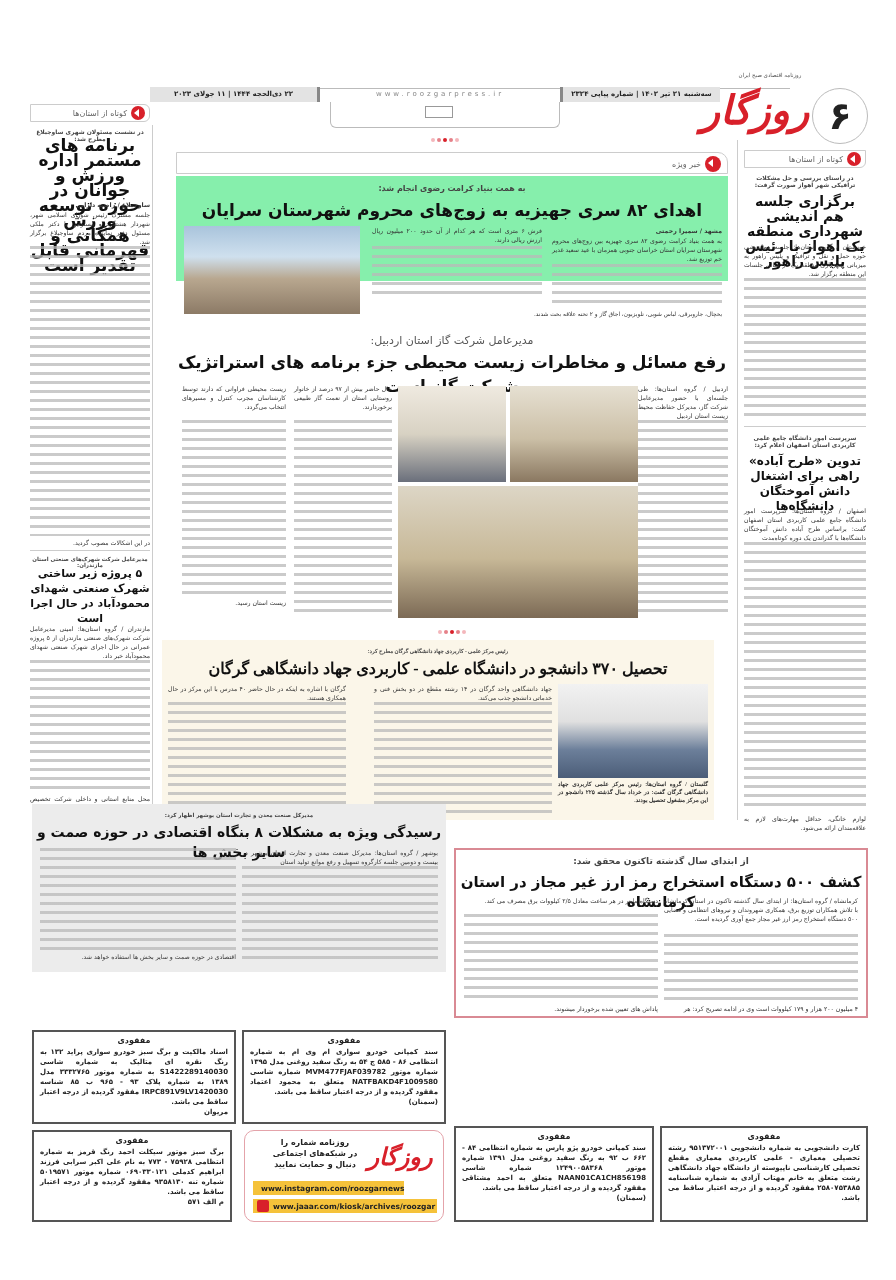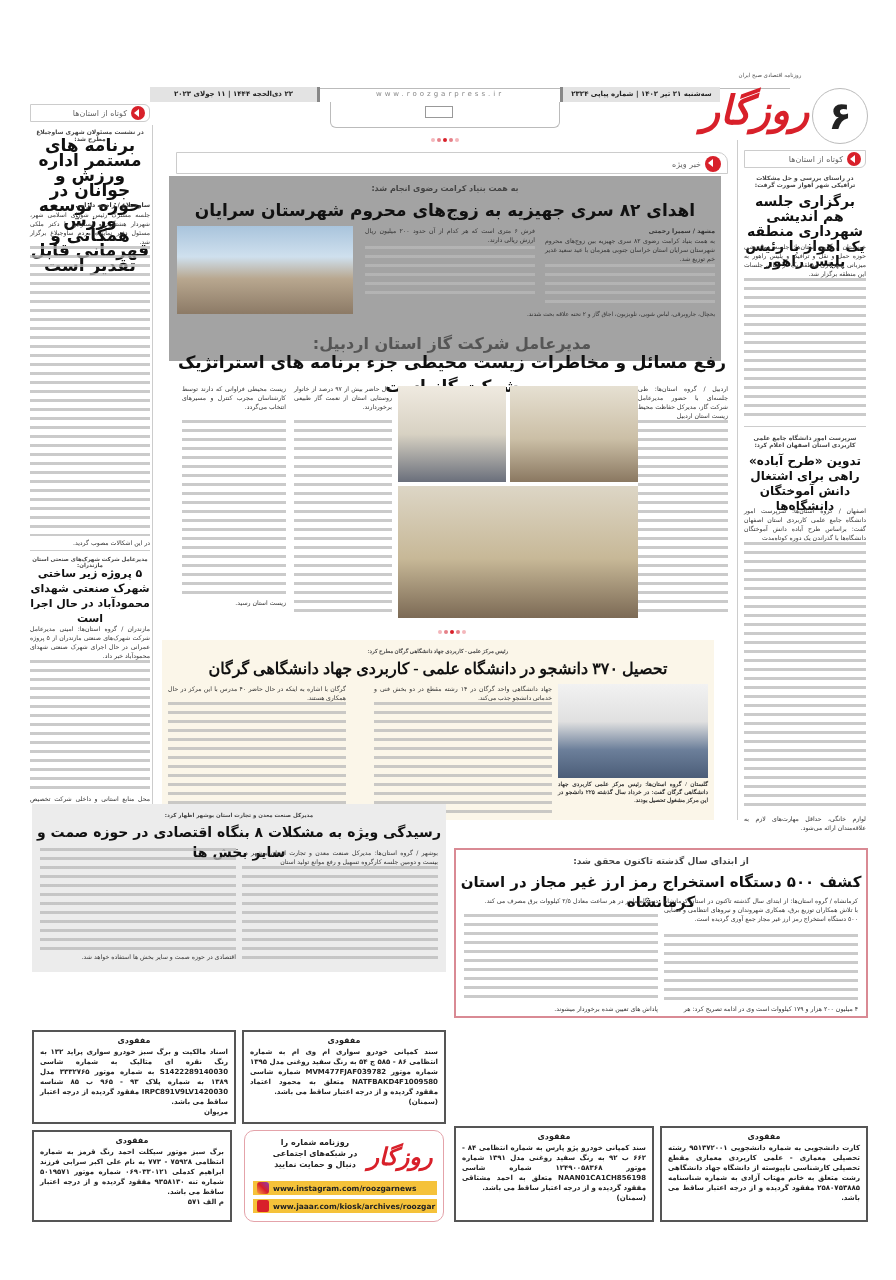--- a/index.html
+++ b/index.html
@@ -88,34 +88,34 @@
   <div class="abs lines" style="left:0;top:392px;width:122px;height:270px;"></div>
   <div class="abs txt" style="left:0;top:664px;width:122px;">لوازم خانگی، حداقل مهارت‌های لازم به علاقه‌مندان ارائه می‌شود.</div>
 </div>
 
 <div class="abs" style="left:176px;top:152px;width:552px;height:22px;border:1px solid #ccc;border-bottom:1px solid #ccc;border-radius:0 10px 0 0;">
   <div class="sec-tab abs" style="right:6px;top:3px;">
     <span class="dot-icon" style="width:16px;height:16px"></span>
     <span>خبر ویژه</span>
   </div>
 </div>
-<div class="abs" style="left:169px;top:176px;width:552px;height:185px;background:#a3a3a3;">
+<div class="abs" style="left:176px;top:176px;width:552px;height:105px;background:#86efac;">
   <div class="abs kicker" style="left:0;top:8px;width:552px;">به همت بنیاد کرامت رضوی انجام شد:</div>
   <div class="abs headline" style="left:0;top:22px;width:552px;font-size:17px;line-height:24px;">اهدای ۸۲ سری جهیزیه به زوج‌های محروم شهرستان سرایان</div>
   <div class="abs txt" style="right:6px;top:50px;width:170px;font-weight:bold;">مشهد / سمیرا رحمتی</div>
   <div class="abs txt" style="right:6px;top:60px;width:170px;">به همت بنیاد کرامت رضوی ۸۲ سری جهیزیه بین زوج‌های محروم شهرستان سرایان استان خراسان جنوبی همزمان با عید سعید غدیر خم توزیع شد.</div>
   <div class="abs lines" style="right:6px;top:88px;width:170px;height:44px;"></div>
   <div class="abs txt" style="right:186px;top:50px;width:170px;">فرش ۶ متری است که هر کدام از آن حدود ۲۰۰ میلیون ریال ارزش ریالی دارند.</div>
   <div class="abs lines" style="right:186px;top:70px;width:170px;height:50px;"></div>
   <div class="abs txt" style="right:6px;top:134px;width:340px;font-size:5.8px;">یخچال، جاروبرقی، لباس شویی، تلویزیون، اجاق گاز و ۲ تخته علاقه بخت شدند.</div>
   <div class="abs photo" style="left:8px;top:50px;width:176px;height:88px;background:linear-gradient(180deg,#a9c4dc 0%,#cfe0ee 35%,#b8a78f 60%,#8c7a66 100%);"></div>
 </div>
 
 <div class="abs" style="left:176px;top:330px;width:552px;height:300px;">
-  <div class="abs kicker" style="left:0;top:4px;width:552px;font-size:16px;font-weight:bold;color:#555;">مدیرعامل شرکت گاز استان اردبیل:</div>
+  <div class="abs kicker" style="left:0;top:4px;width:552px;font-size:11px;font-weight:normal;color:#555;">مدیرعامل شرکت گاز استان اردبیل:</div>
   <div class="abs headline" style="left:0;top:20px;width:552px;font-size:17px;line-height:24px;">رفع مسائل و مخاطرات زیست محیطی جزء برنامه های استراتژیک شرکت گاز است</div>
   <div class="abs txt" style="right:0;top:54px;width:90px;">اردبیل / گروه استان‌ها: طی جلسه‌ای با حضور مدیرعامل شرکت گاز، مدیرکل حفاظت محیط زیست استان اردبیل</div>
   <div class="abs lines" style="right:0;top:90px;width:90px;height:196px;"></div>
   <div class="abs photo" style="left:222px;top:56px;width:108px;height:96px;background:linear-gradient(180deg,#efeae0 0%,#d8d2c3 50%,#6a6f7b 100%);"></div>
   <div class="abs photo" style="left:334px;top:56px;width:128px;height:96px;background:linear-gradient(180deg,#e6e0d2 0%,#cbbfa6 55%,#8a7861 100%);"></div>
   <div class="abs photo" style="left:222px;top:156px;width:240px;height:132px;background:linear-gradient(180deg,#ddd6c6 0%,#c7b897 55%,#7c6a55 100%);"></div>
   <div class="abs txt" style="left:118px;top:54px;width:98px;">حال حاضر بیش از ۹۷ درصد از خانوار روستایی استان از نعمت گاز طبیعی برخوردارند.</div>
   <div class="abs lines" style="left:118px;top:90px;width:98px;height:196px;"></div>
   <div class="abs txt" style="left:6px;top:54px;width:104px;">زیست محیطی فراوانی که دارند توسط کارشناسان مجرب کنترل و مسیرهای انتخاب می‌گردد.</div>
   <div class="abs lines" style="left:6px;top:90px;width:104px;height:174px;"></div>
@@ -187,21 +187,21 @@
   <div class="ad-body">م الف ۵۷۱</div>
 </div>
 
 <div class="abs" style="left:244px;top:1130px;width:200px;height:92px;border:1.5px solid #e4a3aa;border-radius:10px;background:#fff;">
   <div class="abs" style="right:8px;top:6px;width:70px;height:40px;font-size:24px;font-weight:bold;font-style:italic;color:#d8202a;text-align:center;line-height:40px;">روزگار</div>
   <div class="abs" style="left:20px;top:6px;width:100px;font-size:8px;font-weight:bold;line-height:11px;text-align:center;">
     <div>روزنامه شماره را</div>
     <div>در شبکه‌های اجتماعی</div>
     <div>دنبال و حمایت نمایید</div>
   </div>
-  <div class="abs" style="left:8px;top:50px;width:184px;height:14px;background:#f5c23a;display:flex;align-items:center;direction:ltr;">
+  <div class="abs" style="left:8px;top:50px;width:151px;height:14px;background:#f5c23a;display:flex;align-items:center;direction:ltr;">
     <span style="width:12px;height:12px;margin:0 4px;border-radius:3px;background:linear-gradient(45deg,#f9a03f,#d8202a,#8a3ab9);display:inline-block;"></span>
     <span style="font-size:7.5px;font-weight:bold;color:#222;">www.instagram.com/roozgarnews</span>
   </div>
   <div class="abs" style="left:8px;top:68px;width:184px;height:14px;background:#f5c23a;display:flex;align-items:center;direction:ltr;">
     <span style="width:12px;height:12px;margin:0 4px;border-radius:2px;background:#d8202a;display:inline-block;"></span>
     <span style="font-size:7.5px;font-weight:bold;color:#222;">www.jaaar.com/kiosk/archives/roozgar</span>
   </div>
 </div>
 
 </body></html>

